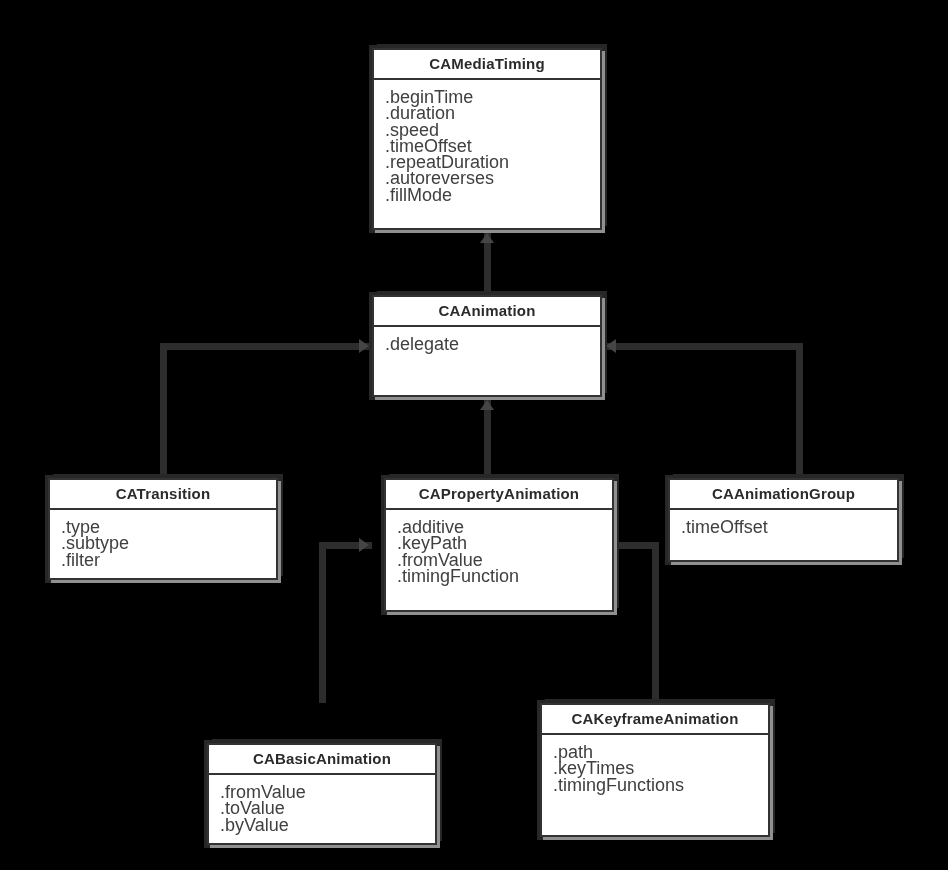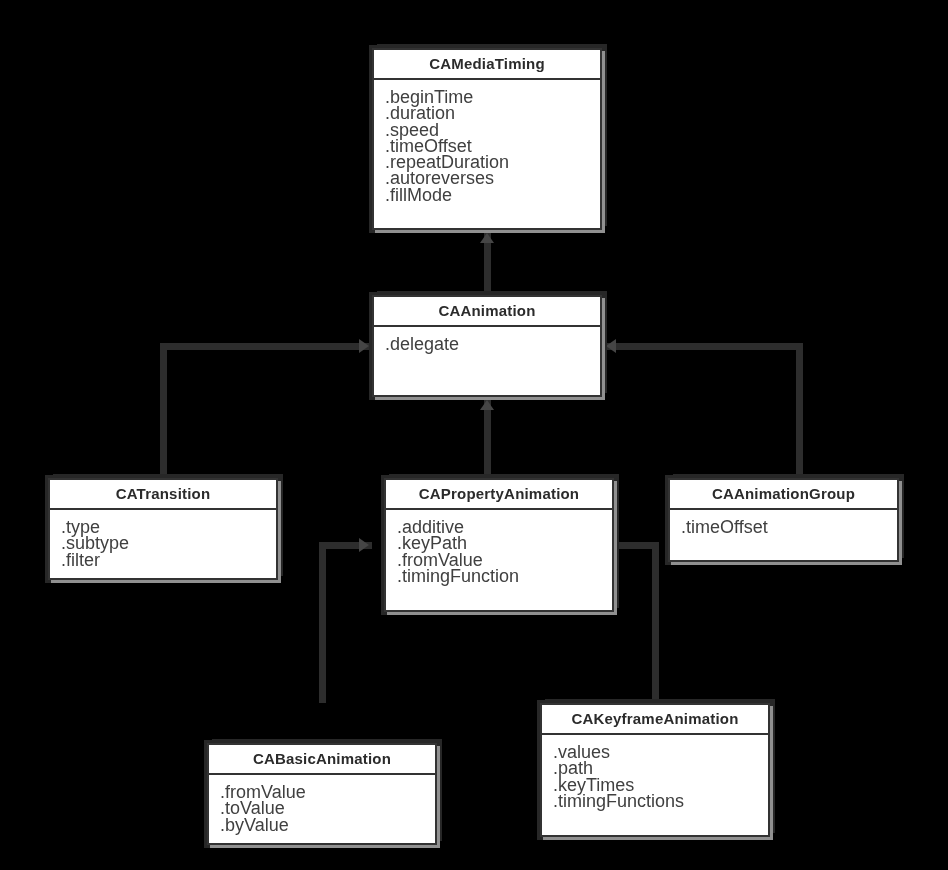--- a/index.html
+++ b/index.html
@@ -131,19 +131,18 @@
       <div class="node-title">CABasicAnimation</div>
       <div class="node-body">
         <div class="prop">.fromValue</div>
         <div class="prop">.toValue</div>
         <div class="prop">.byValue</div>
       </div>
     </div>
     <div class="node" style="left: 540px; top: 703px; width: 230px; min-height: 134px;">
       <div class="node-title">CAKeyframeAnimation</div>
       <div class="node-body">
-        <div class="prop">.values</div>
         <div class="prop">.path</div>
         <div class="prop">.keyTimes</div>
         <div class="prop">.timingFunctions</div>
       </div>
     </div>
   </div>
 
 </body></html>

